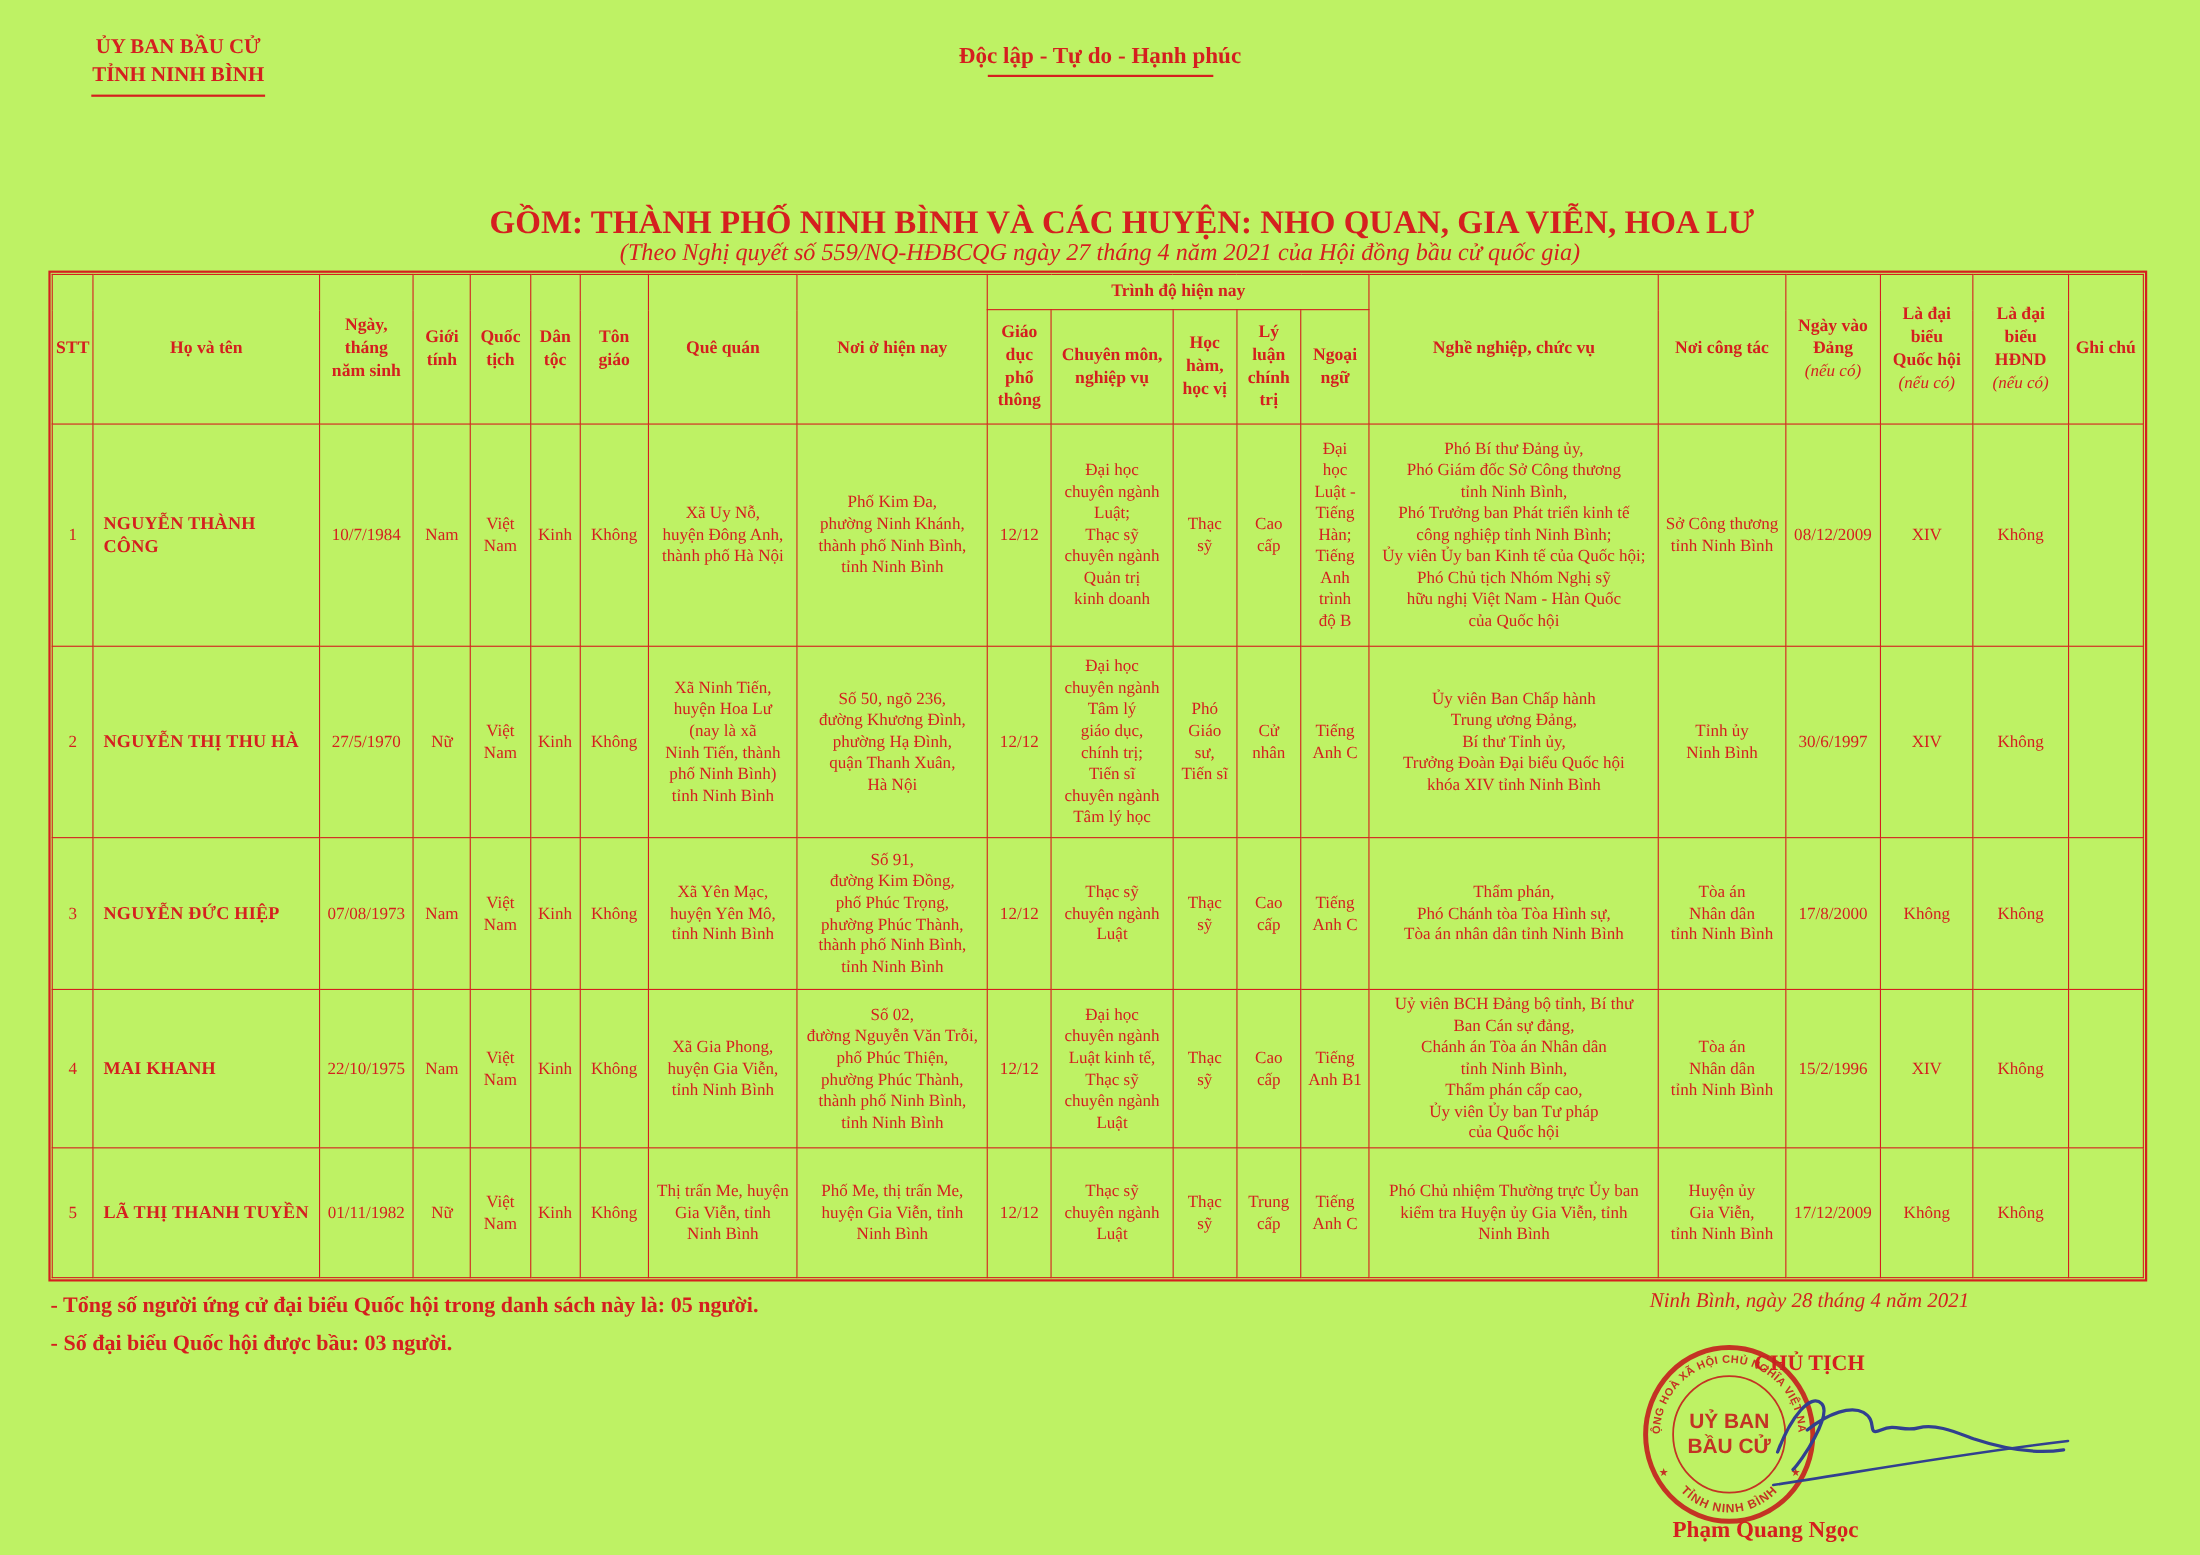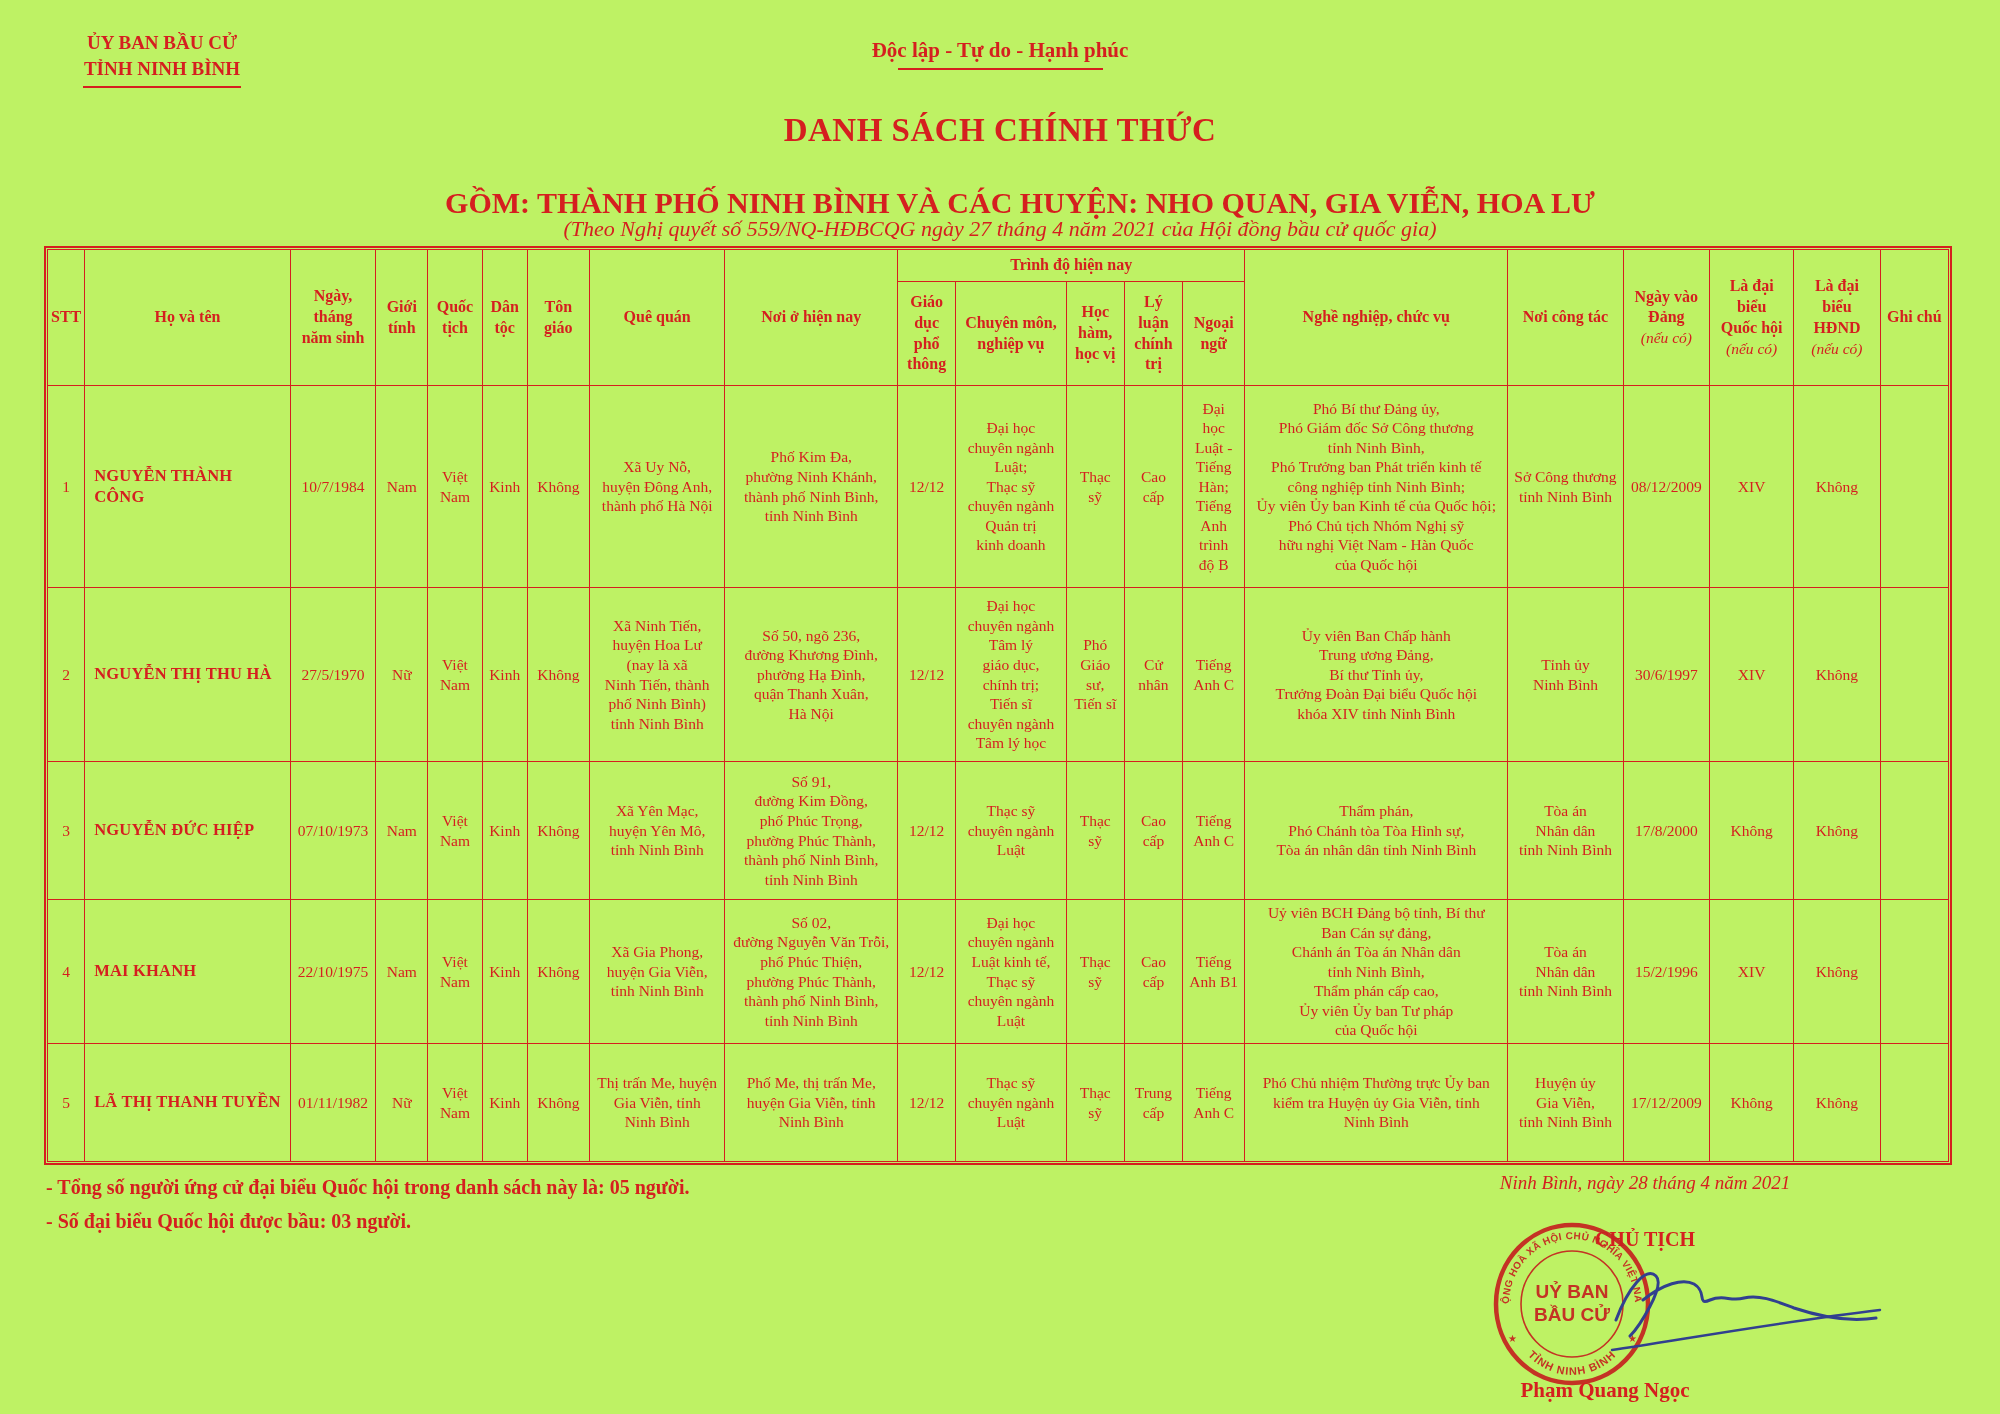--- a/index.html
+++ b/index.html
@@ -63,21 +63,20 @@
     <div>ỦY BAN BẦU CỬ</div>
     <div>TỈNH NINH BÌNH</div>
     <div class="rule"></div>
   </div>
 
   <div class="national">
     <div class="national-l2">Độc lập - Tự do - Hạnh phúc</div>
     <div class="rule"></div>
   </div>
 
-  <div class="doc-title">DANH SÁCH CHÍNH THỨC</div>
   <div class="doc-sub2">GỒM: THÀNH PHỐ NINH BÌNH VÀ CÁC HUYỆN: NHO QUAN, GIA VIỄN, HOA LƯ</div>
   <div class="doc-note">(Theo Nghị quyết số 559/NQ-HĐBCQG ngày 27 tháng 4 năm 2021 của Hội đồng bầu cử quốc gia)</div>
 
   <div class="frame">
     <table>
       <colgroup>
         <col style="width:37px">
           <col style="width:205px">
           <col style="width:85px">
           <col style="width:52px">
@@ -254,21 +253,21 @@
           <td>Tỉnh ủy
 Ninh Bình</td>
           <td>30/6/1997</td>
           <td>XIV</td>
           <td>Không</td>
           <td></td>
         </tr>
         <tr style="height:138px">
           <td>3</td>
           <td class="cell-name">NGUYỄN ĐỨC HIỆP</td>
-          <td>07/10/1973</td>
+          <td>07/08/1973</td>
           <td>Nam</td>
           <td>Việt
 Nam</td>
           <td>Kinh</td>
           <td>Không</td>
           <td>Xã Yên Mạc,
 huyện Yên Mô,
 tỉnh Ninh Bình</td>
           <td>Số 91,
 đường Kim Đồng,

